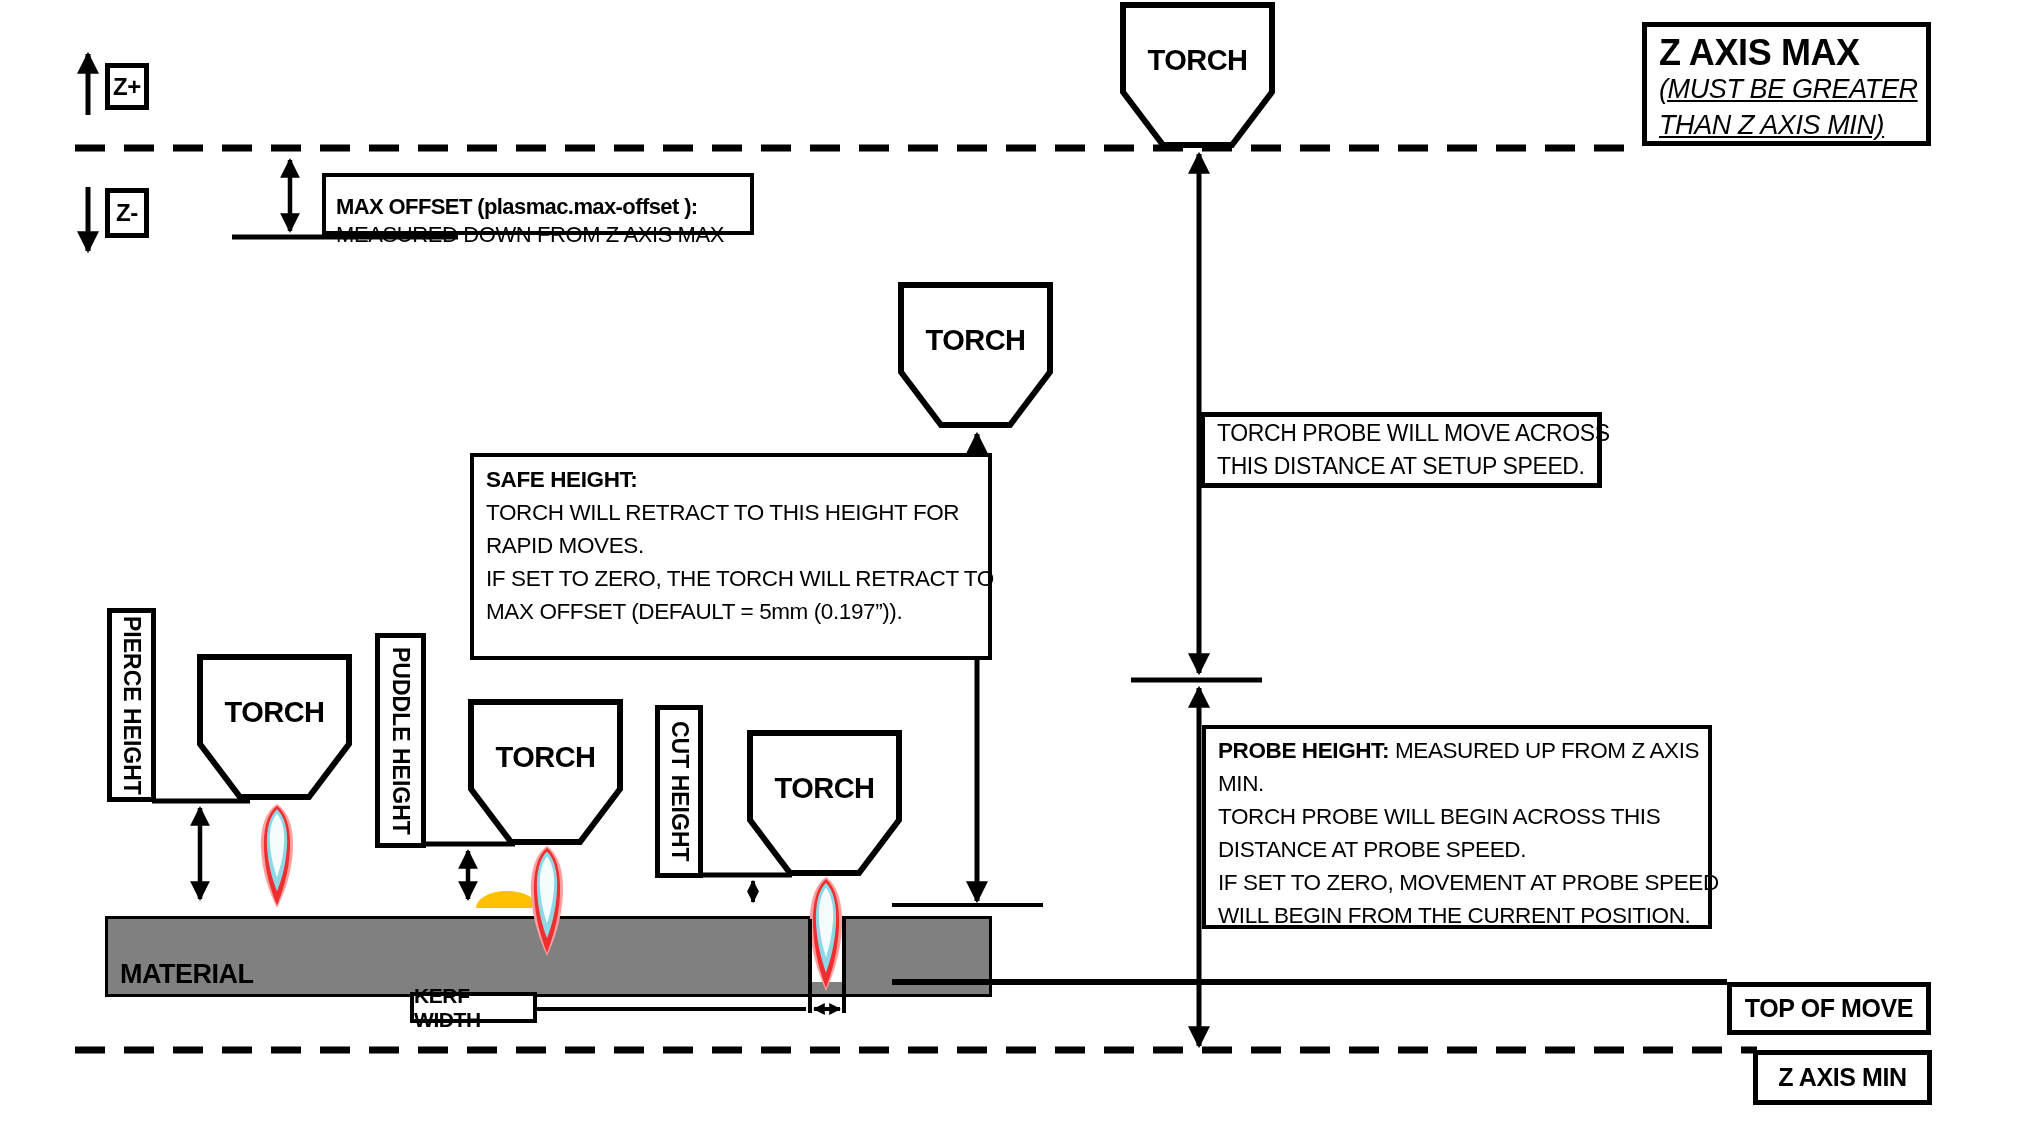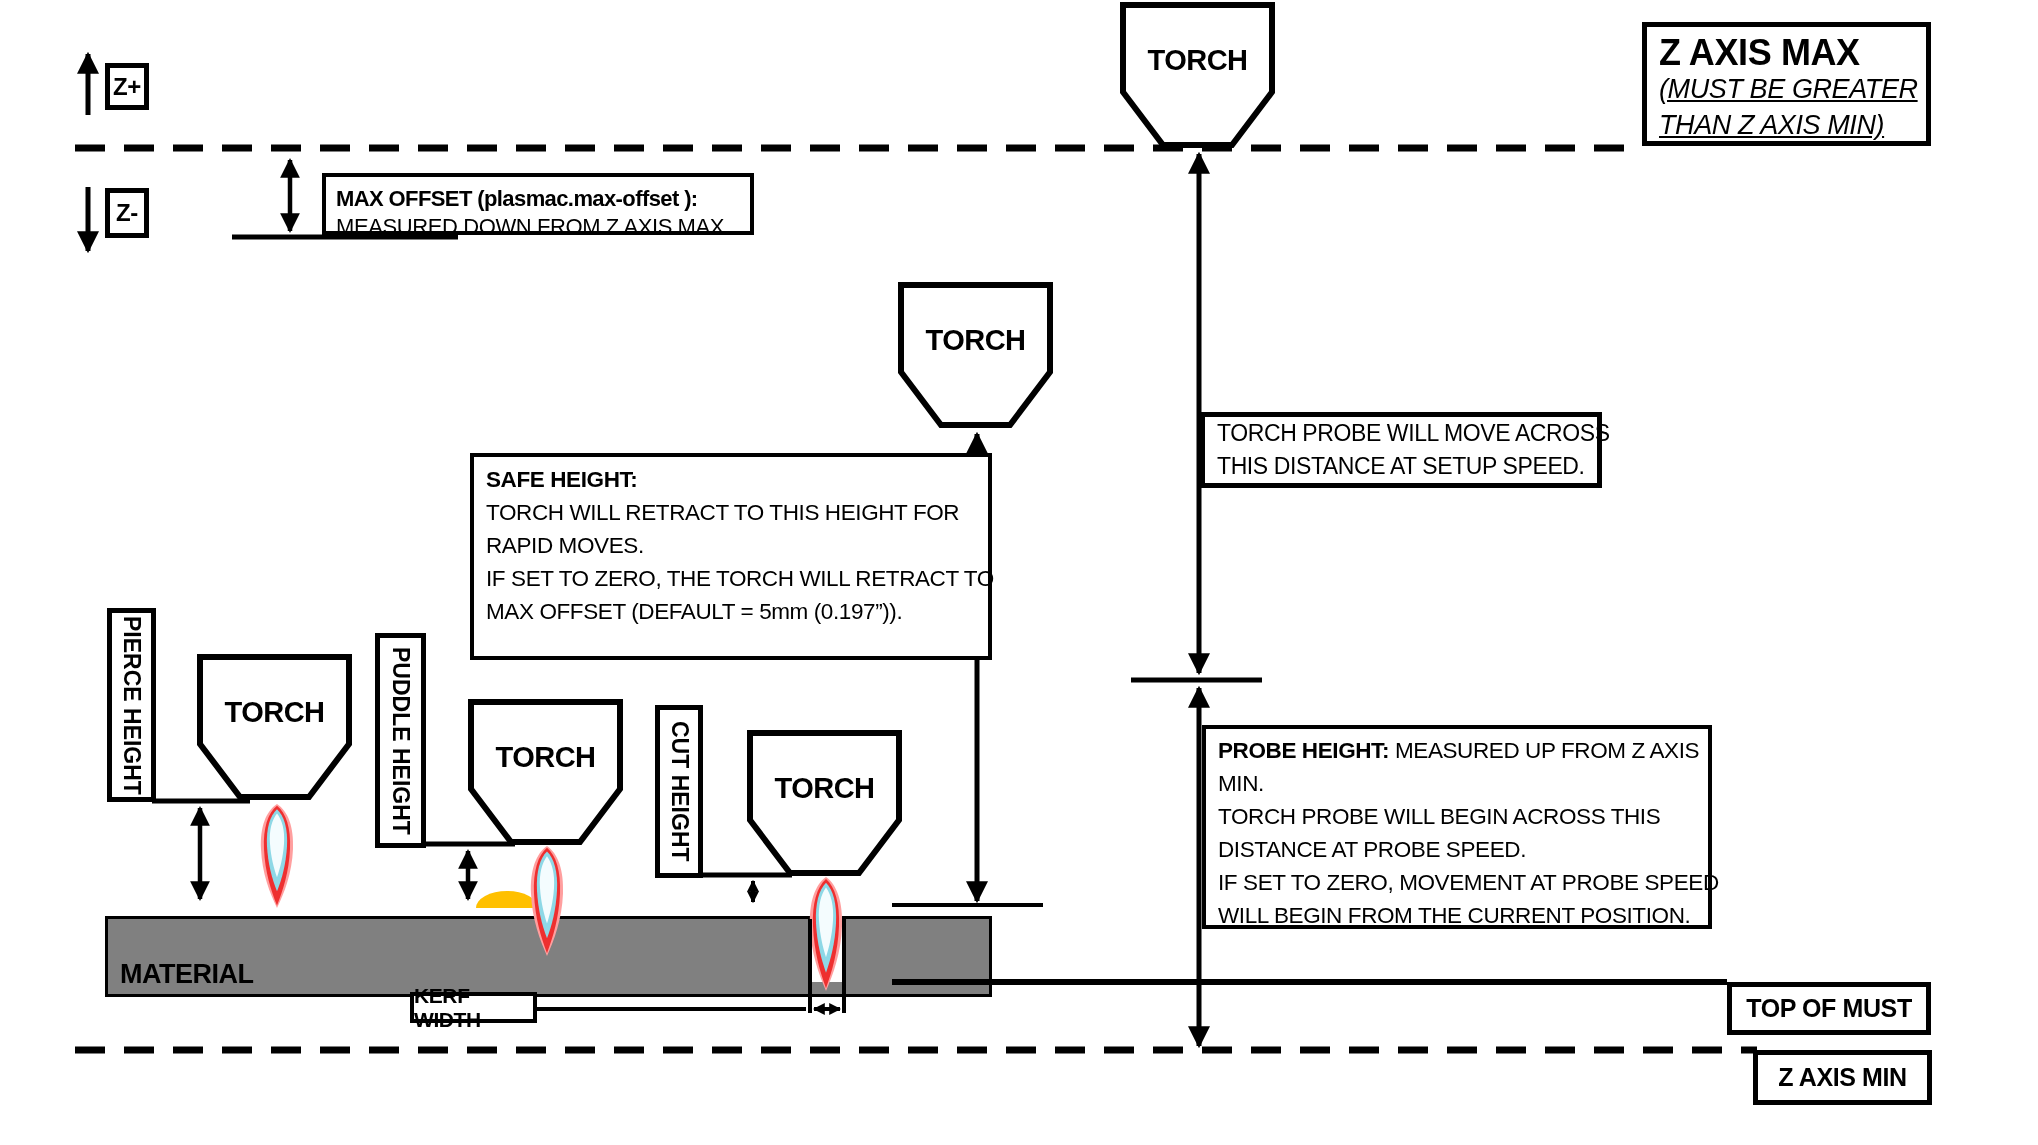--- a/index.html
+++ b/index.html
@@ -53,21 +53,21 @@
   }
   #kerf-cut{position:absolute;left:812px;top:908px;width:30px;height:74px;background:#ffffff;z-index:2;}
   #puddle{
     position:absolute;left:476px;top:891px;width:62px;height:17px;
     background:#FFC000;border-radius:50% 50% 0 0 / 100% 100% 0 0;z-index:2;
   }
   .flame{position:absolute;z-index:2;}
   
   #z-plus-box,#z-minus-box{width:44px;font-weight:bold;font-size:24px;}
   #z-axis-max-box{left:1642px;top:22px;width:289px;height:124px;padding:8px 12px;font-size:27px;line-height:36px;}
-  #max-offset-box{left:322px;top:173px;width:432px;height:62px;padding:8px 10px;font-size:22px;line-height:28px;}
+  #max-offset-box{left:322px;top:173px;width:432px;height:62px;padding:16px 10px;font-size:22px;line-height:28px;}
   #safe-height-box{left:470px;top:453px;width:522px;height:207px;padding:6px 12px;font-size:22.5px;line-height:33px;}
   #torch-probe-box{left:1200px;top:412px;width:402px;height:76px;padding:0 12px;font-size:23px;line-height:33px;display:flex;flex-direction:column;justify-content:center;}
   #probe-height-box{left:1202px;top:725px;width:510px;height:204px;padding:5px 12px;font-size:22.5px;line-height:33px;}
   #kerf-width-box{left:410px;top:992px;width:127px;height:31px;font-weight:bold;font-size:21px;}
   #top-of-slats-box{left:1727px;top:982px;width:204px;height:53px;font-weight:bold;font-size:25px;}
   #z-axis-min-box{left:1753px;top:1050px;width:179px;height:55px;font-weight:bold;font-size:25px;}
 </style>
 </head>
 <body>
 
@@ -222,20 +222,20 @@
     <div class="ln">DISTANCE AT PROBE SPEED.</div>
     <div class="ln">IF SET TO ZERO,  MOVEMENT AT PROBE SPEED</div>
     <div class="ln">WILL BEGIN FROM THE CURRENT POSITION.</div>
   </div>
 
   <div id="kerf-width-box" class="box center">
     <span>KERF WIDTH</span>
   </div>
 
   <div id="top-of-slats-box" class="box b5 center">
-    <span>TOP OF MUST</span>
+    <span>TOP OF MOVE</span>
   </div>
 
   <div id="z-axis-min-box" class="box b5 center">
     <span>Z AXIS MIN</span>
   </div>
 
 </div>
 
 </body></html>

